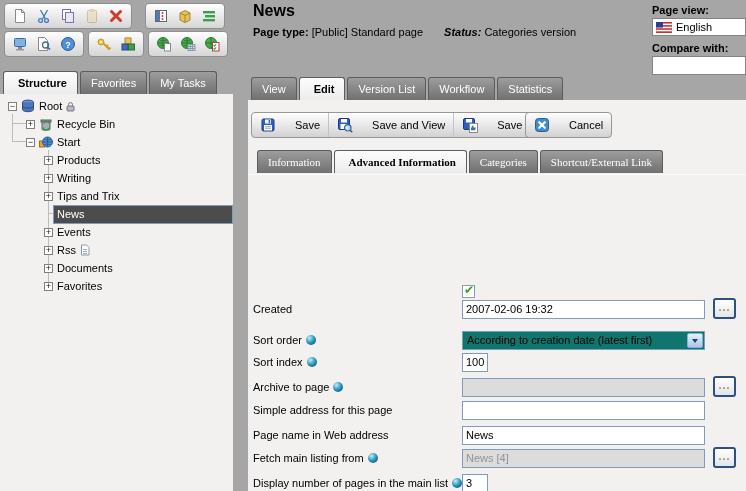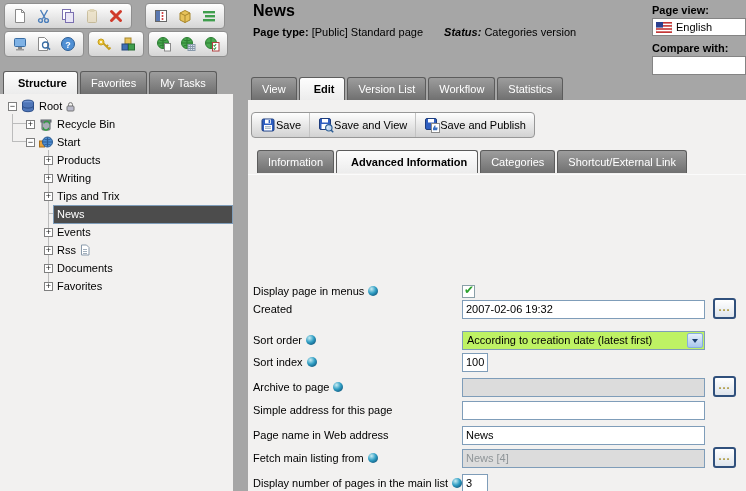--- a/index.html
+++ b/index.html
@@ -45,39 +45,39 @@
   .trow { display:flex; align-items:center; gap:4px; height:18px; cursor:pointer; }
   .exp { width:9px; height:9px; background:#fff; border:1px solid #7f7f7f; color:#222;
     font-size:9px; line-height:6px; text-align:center; flex:none; }
   .expspace { width:5px; flex:none; }
   .tlabel.sel { background:#4c4c4c; color:#fff; padding:1px 3px; }
 
   
   #content { position:absolute; left:248px; top:100px; width:498px; height:391px; background:#f2f1f0; }
   #actionbar { position:absolute; left:3px; top:12px; height:26px; display:flex; align-items:stretch;
     background:linear-gradient(#fefefe,#d2d2d2); border:1px solid #979797; border-radius:4px; }
-  .abtn { display:flex; align-items:center; gap:0; padding:0 8px; cursor:pointer; }
+  .abtn { display:flex; align-items:center; gap:19px; padding:0 8px; cursor:pointer; }
   .abtn + .abtn { border-left:1px solid #c3c3c3; }
   #cancelbar { position:absolute; left:277px; top:12px; height:26px; display:flex;
     background:linear-gradient(#fefefe,#d2d2d2); border:1px solid #979797; border-radius:4px; }
-  #subtabs { position:absolute; left:9px; top:50px; display:flex; align-items:flex-start; }
+  #subtabs { position:absolute; left:9px; top:50px; display:flex; align-items:flex-start;font-family:Liberation Serif, serif; }
   #form { position:absolute; left:0; top:74px; right:0; bottom:0; border-top:1px solid #fbfbfb; }
 
   
   .frow { position:absolute; left:5px; width:490px; height:20px; }
   .flabel { position:absolute; left:0; top:0; height:20px; display:flex; align-items:center; gap:4px; white-space:nowrap; }
   .orb { width:10px; height:10px; border-radius:50%; flex:none;
     background:radial-gradient(circle at 35% 30%, #c8ecf2, #2f9ec4 45%, #0c4a70 90%); }
   .fctrl { position:absolute; left:209px; top:0; height:20px; display:flex; align-items:center; }
   input.txt { height:19px; border:1px solid #7f9db9; background:#fff; padding:1px 3px;
     font:11px "Liberation Sans","DejaVu Sans",sans-serif; color:#000; }
   .wide { width:243px; }
   .tiny { width:26px; }
   input.dis { background:#dcdcdc; color:#8f9598; }
-  .sel { width:243px; height:19px; border:1px solid #7f9db9; background:#bef264; display:flex; align-items:center; cursor:pointer; }
+  .sel { width:243px; height:19px; border:1px solid #7f9db9; background:#0f766e; display:flex; align-items:center; cursor:pointer; }
   .sel .txtpart { flex:1; padding:0 4px; white-space:nowrap; overflow:hidden; }
   .chev { width:16px; height:15px; margin-right:1px; background:linear-gradient(#e6f0fb,#a9c7ec);
     border:1px solid #86aede; border-radius:2px; display:flex; align-items:flex-start; justify-content:center; }
   .chev i { display:block; width:0; height:0; border:3px solid transparent; border-top:4px solid #1c3f70; margin-top:5px; }
   .cb { width:13px; height:13px; border:1px solid #8aa0a8; background:#fff; position:relative; cursor:pointer; }
   .cb.checked::after { content:"✔"; position:absolute; left:1px; top:-3px; color:#2da12d; font-weight:bold; font-size:12px; }
   .browse { position:absolute; left:460px; top:-1px; width:23px; height:21px; border:2px solid #30507c; border-radius:3px;
     background:linear-gradient(#ffffff,#dfe5ec); color:#a8922f; font-weight:bold; font-size:11px; letter-spacing:1px;
     display:flex; align-items:center; justify-content:center; cursor:pointer; padding-bottom:4px; }
 </style>
@@ -409,32 +409,39 @@
             <svg width="16" height="16">
               <rect x="1.5" y="1.5" width="11" height="11" rx="1.5" fill="#2f5fc1" stroke="#1d3c7d"></rect>
               <rect x="4" y="2" width="6" height="3.5" fill="#fff"></rect>
               <rect x="7.5" y="6.5" width="8" height="9" fill="#fff" stroke="#8a8a8a"></rect>
               <path d="M9 11.2l1.6-2.6h1l-.3 1.8h2.4l-.6 2.8H9z" fill="#3a6fbf"></path>
             </svg>
           </span>
           <span>Save and Publish</span>
         </div>
       </div>
+    <div id="cancelbar">
+        <div class="abtn">
+          <span class="ic">
+            <svg width="16" height="16">
+              <rect x="1.5" y="1.5" width="13" height="13" rx="3" fill="#3e8ccc" stroke="#2c5d94"></rect>
+              <path d="M5.2 5.2l5.6 5.6M10.8 5.2l-5.6 5.6" stroke="#fff" stroke-width="2.2" stroke-linecap="round"></path>
+            </svg>
+          </span>
+          <span>Cancel</span>
+        </div>
+      </div>
     <div id="subtabs">
         <div class="tab">Information</div>
         <div class="tab active">Advanced Information</div>
         <div class="tab">Categories</div>
         <div class="tab">Shortcut/External Link</div>
       </div>
     <div id="form">
         <div class="frow" style="top: 106px;">
-          <span class="flabel">
-            <span>Display page in menus</span>
-            <span class="orb"></span>
-          </span>
           <div class="fctrl">
             <div class="cb checked"></div>
           </div>
         </div>
         <div class="frow" style="top: 124px;">
           <span class="flabel">
             <span>Created</span>
           </span>
           <div class="fctrl">
             <input type="text" class="txt wide" value="2007-02-06 19:32" style="">

